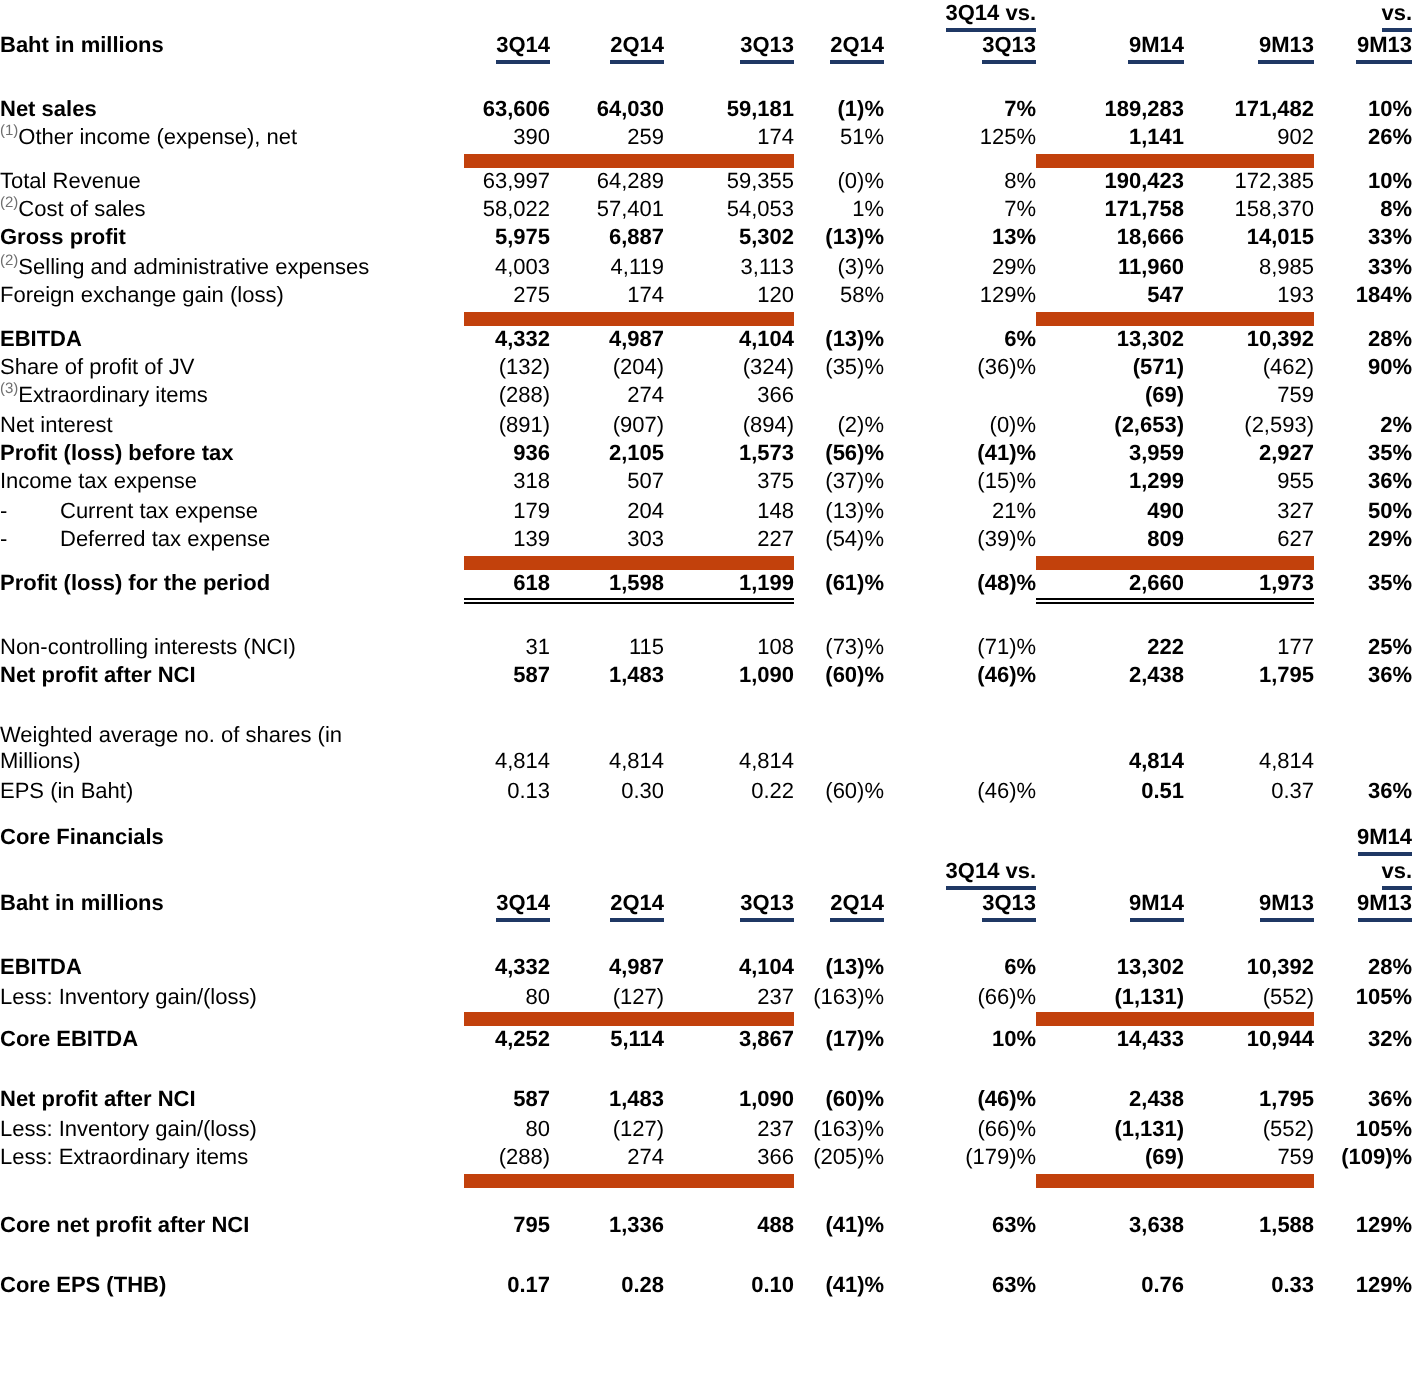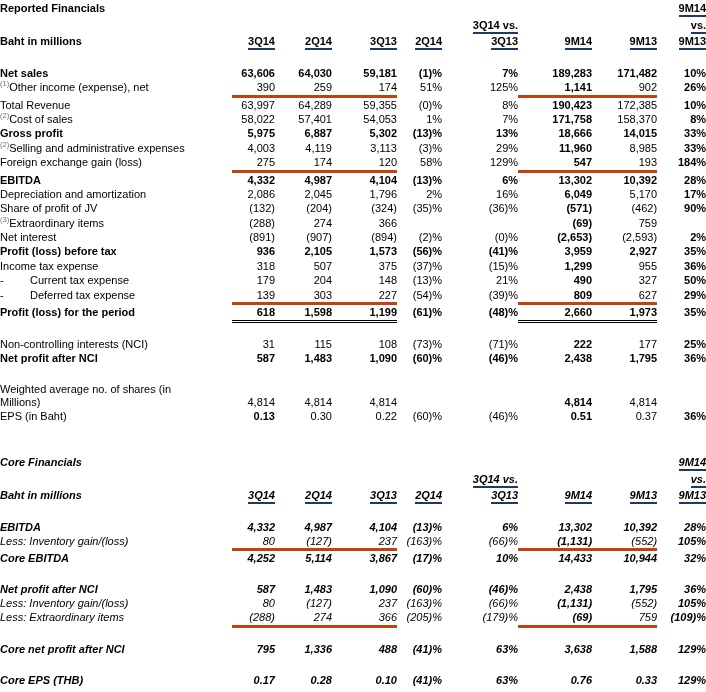--- a/index.html
+++ b/index.html
@@ -33,54 +33,49 @@
   span.hu { border-bottom:2px solid #1F3864; padding-bottom:1px; }
   tr.hgap td { height:12px; padding:0; }
 
   
   td.lbl { text-align:left; }
   td.c1,td.c2,td.c3,td.c4,td.c5,td.c6,td.c7,td.c8 { text-align:right; }
   td.c2,td.c3,td.c4,td.c5,td.c7 { color:#8a8a8a; }
   td.c6 { color:#000; font-weight:bold; }
   td.c8 { color:#8a8a8a; font-weight:bold; }
   tr.bold td { font-weight:bold; }
-  tr.c1b td.c1 { font-weight:bold; }
-  tr.u td.c1, tr.u td.c2, tr.u td.c3, tr.u td.c6, tr.u td.c7 { border-bottom:3px solid #c2410c; }
+  tr.c1b td.c1 { font-weight:normal; }
+  tr.u td.c1, tr.u td.c2, tr.u td.c3, tr.u td.c6, tr.u td.c7 { border-bottom:7px solid #c2410c; }
   tr.dd td.c1, tr.dd td.c2, tr.dd td.c3, tr.dd td.c6, tr.dd td.c7 { border-bottom:3px double #000; }
   tr.spacer td { height:16px; padding:0; }
 
   span.sup { font-size:7.5px; color:#6f6f6f; vertical-align:super; line-height:0; }
   td.dashrow { padding-left:55px; }
   span.dash { display:inline-block; width:30px; }
   tr.wrap td { vertical-align:bottom; }
   tr.wrap td.lbl span.lbltext { display:inline-block; width:178px; white-space:normal; }
 
-  table.core-table { margin-top:30px;font-style:italic; }
+  table.core-table { margin-top:8px; }
 </style>
 </head>
 <body>
 
 <table class="fin">
   <colgroup>
     <col class="w-lbl">
       <col class="w-c1">
       <col class="w-c2">
       <col class="w-c3">
       <col class="w-c4">
     <col class="w-c5">
       <col class="w-c6">
       <col class="w-c7">
       <col class="w-c8">
   </colgroup>
   <thead>
-    <tr class="rowA">
-      <td class="title" colspan="5">Reported Financials</td>
-      <td colspan="3"></td>
-      <td class="vsr"><span class="hu">9M14</span></td>
-    </tr>
     <tr class="rowB">
       <td colspan="4"></td>
       <td class="cmp" colspan="2"><span class="hu">3Q14 vs.</span></td>
       <td colspan="2"></td>
       <td class="vsr"><span class="hu">vs.</span></td>
     </tr>
     <tr class="rowC">
       <td class="unit">Baht in millions</td>
       <td class="ch"><span class="hu">3Q14</span></td>
       <td class="ch"><span class="hu">2Q14</span></td>
@@ -176,31 +171,20 @@
       <tr class="bold">
         <td class="lbl"><span class="lbltext">EBITDA</span></td>
         <td class="c1">4,332</td>
         <td class="c2">4,987</td>
         <td class="c3">4,104</td>
         <td class="c4">(13)%</td>
         <td class="c5">6%</td>
         <td class="c6">13,302</td>
         <td class="c7">10,392</td>
         <td class="c8">28%</td>
-      </tr>
-      <tr class="">
-        <td class="lbl"><span class="lbltext">Depreciation and amortization</span></td>
-        <td class="c1">2,086</td>
-        <td class="c2">2,045</td>
-        <td class="c3">1,796</td>
-        <td class="c4">2%</td>
-        <td class="c5">16%</td>
-        <td class="c6">6,049</td>
-        <td class="c7">5,170</td>
-        <td class="c8">17%</td>
       </tr>
       <tr class="">
         <td class="lbl"><span class="lbltext">Share of profit of JV</span></td>
         <td class="c1">(132)</td>
         <td class="c2">(204)</td>
         <td class="c3">(324)</td>
         <td class="c4">(35)%</td>
         <td class="c5">(36)%</td>
         <td class="c6">(571)</td>
         <td class="c7">(462)</td>

